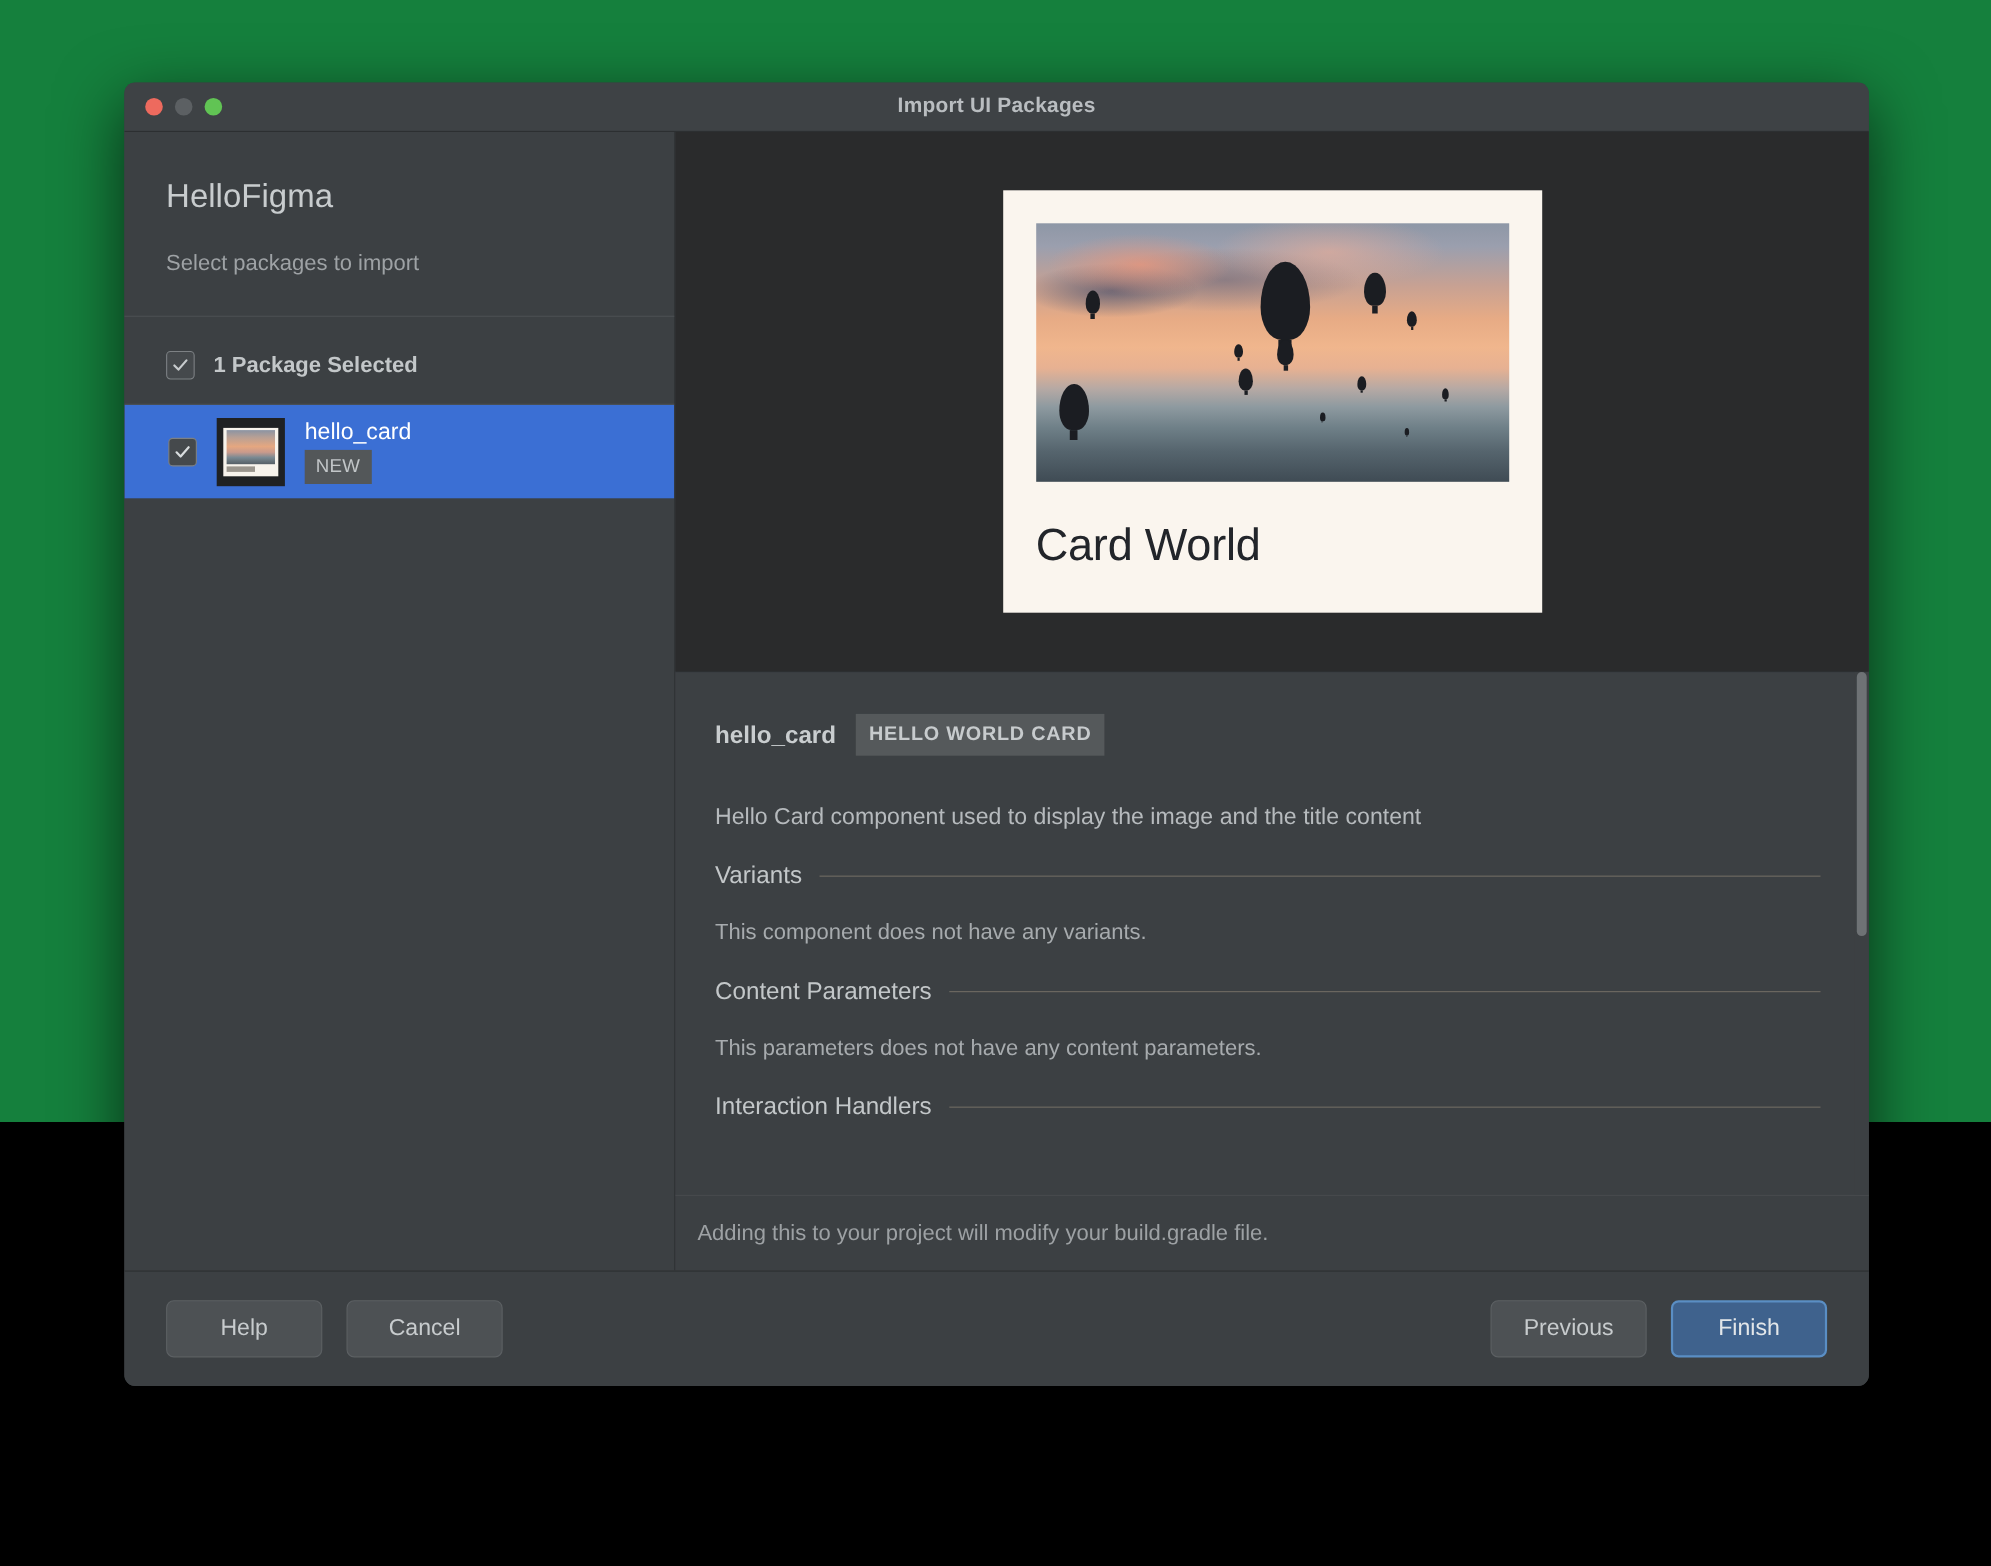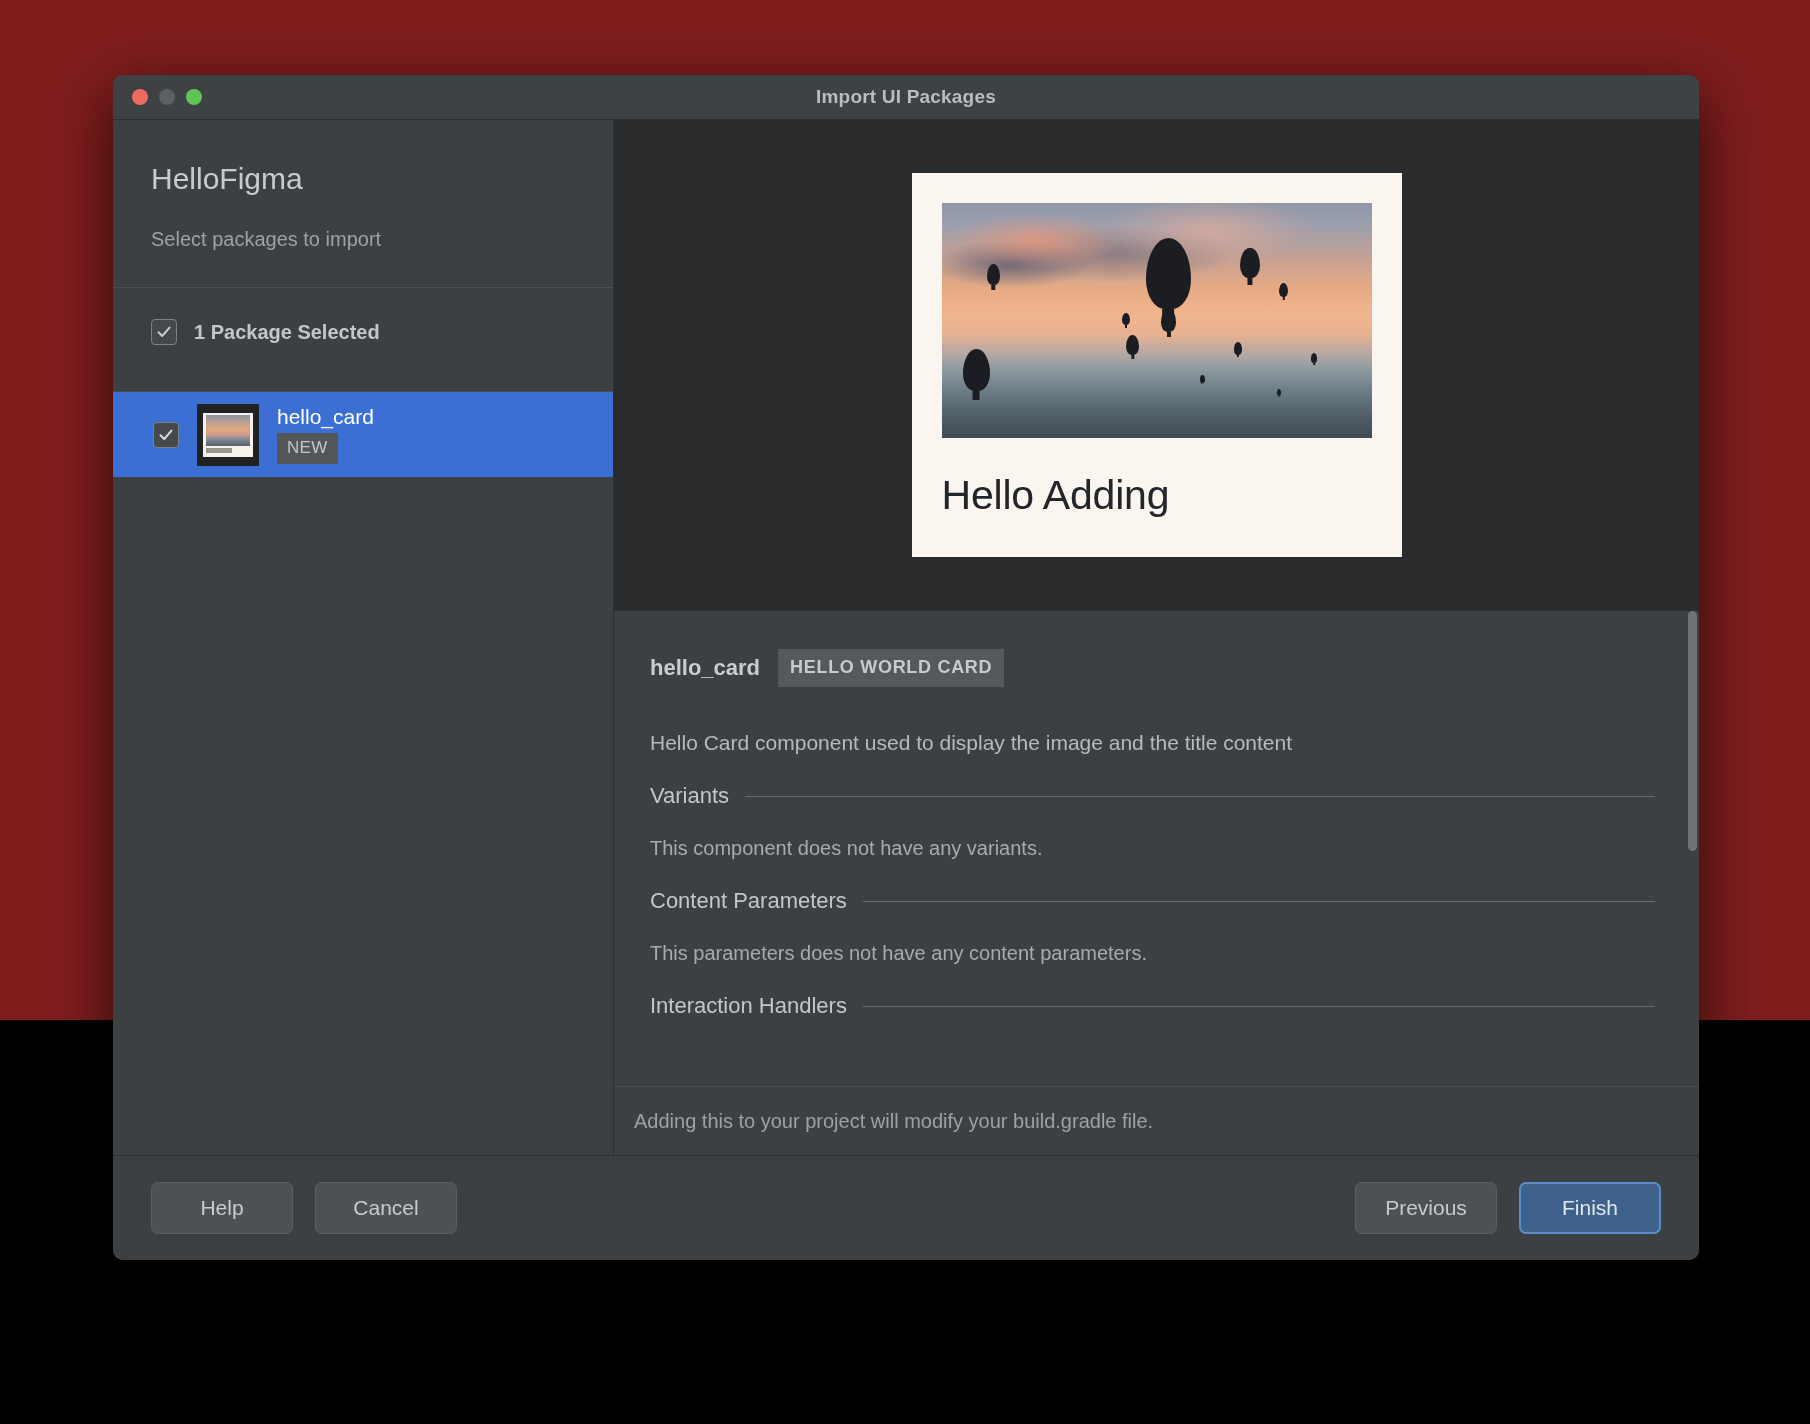--- a/index.html
+++ b/index.html
@@ -9,21 +9,21 @@
     width: 1810px;
     height: 1424px;
     overflow: hidden;
     font-family: "Liberation Sans", sans-serif;
   }
 
   .screen {
     position: relative;
     width: 1810px;
     height: 1020px;
-    background: #7f1d1d;
+    background: #15803d;
   }
 
   
   .window {
     position: absolute;
     left: 113px;
     top: 75px;
     width: 1586px;
     height: 1185px;
     background: #3c4043;
@@ -96,21 +96,21 @@
   }
   .sb-sub {
     font-size: 20px;
     color: #9ea2a5;
     margin-top: 32px;
   }
   .sb-selectall {
     display: flex;
     align-items: center;
     gap: 17px;
-    padding: 31px 0 46px 38px;
+    padding: 31px 0 22px 38px;
     border-bottom: 1px solid #4c5053;
   }
   .sb-selectall-label {
     font-size: 20px;
     font-weight: bold;
     color: #c3c7c9;
   }
 
   .checkbox {
     width: 24px;
@@ -429,21 +429,21 @@
               <span class="balloon" style="left:42%; top:47%; width:1.8%; height:5%;"></span>
               <span class="balloon" style="left:51%; top:45%; width:3.6%; height:10%;"></span>
               <span class="balloon" style="left:78.5%; top:34%; width:2.1%; height:6%;"></span>
               <span class="balloon" style="left:43%; top:56%; width:3%; height:8.5%;"></span>
               <span class="balloon" style="left:5%; top:62%; width:6.2%; height:18%;"></span>
               <span class="balloon" style="left:68%; top:59%; width:2%; height:5.5%;"></span>
               <span class="balloon" style="left:86%; top:64%; width:1.4%; height:4%;"></span>
               <span class="balloon" style="left:60%; top:73%; width:1.2%; height:3.4%;"></span>
               <span class="balloon" style="left:78%; top:79%; width:1%; height:3%;"></span>
             </div>
-            <div class="card-title">Hello Adding</div>
+            <div class="card-title">Card World</div>
           </div>
         </div>
 
         <div class="details">
           <div class="details-scroll">
             <div class="det-headline">
               <span class="det-name">hello_card</span>
               <span class="det-tag">HELLO WORLD CARD</span>
             </div>
             <div class="det-desc">Hello Card component used to display the image and the title content</div>

